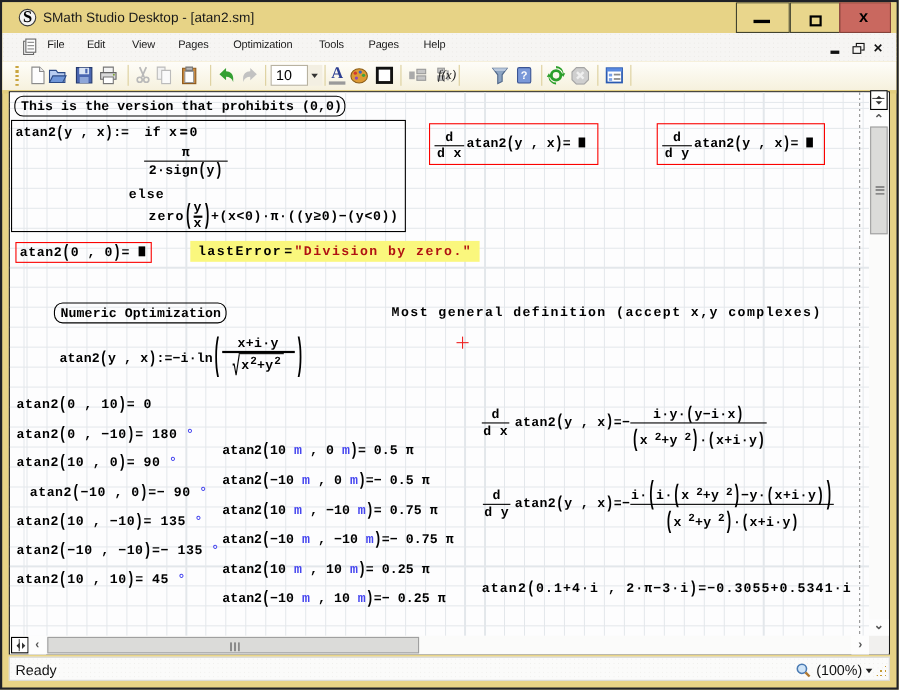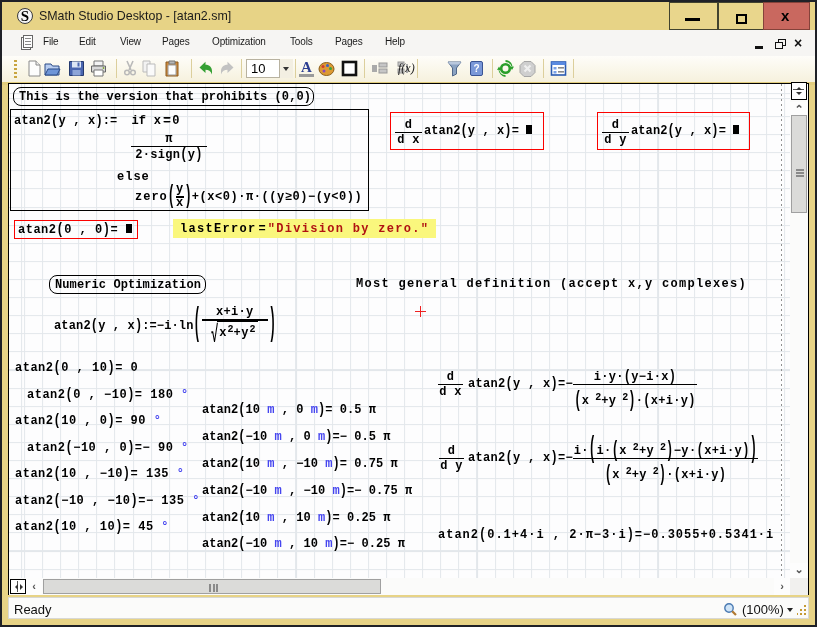--- a/index.html
+++ b/index.html
@@ -270,21 +270,21 @@
         <span class="bp m" style="position:static;transform:scaleY(3.3);letter-spacing:0">(</span>
         <span class="fr" style="position:static;margin:0 1px;width:66px">
           <span class="nu" style="height:15px;align-items:flex-end"><span class="w">x+i·y</span></span>
             <span class="bar"></span>
           <span class="de" style="height:26px;align-items:flex-start;padding:0"><span class="w"><span class="bp" style="transform:scaleY(2.0);transform-origin:50% 28%;letter-spacing:0">√</span><span style="display:inline-block;border-top:1.3px solid #000;padding:2px 3px 0 2px;letter-spacing:0.4px;margin-left:-1px">x<sup class="s2"> 2</sup>+y<sup class="s2"> 2</sup></span></span></span>
         </span>
         <span class="bp m" style="position:static;transform:scaleY(3.3);letter-spacing:0">)</span>
       </div>
 
       <div class="m" style="left:6px;top:277px;letter-spacing:0.5px">atan2<span class="bp">(</span>0 , 10<span class="bp">)</span>= 0</div>
-      <div class="m" style="left:18px;top:303.5px;letter-spacing:0.5px">atan2<span class="bp">(</span>0 , −10<span class="bp">)</span>= 180 <span class="bl">°</span></div>
+      <div class="m" style="left:6px;top:303.5px;letter-spacing:0.5px">atan2<span class="bp">(</span>0 , −10<span class="bp">)</span>= 180 <span class="bl">°</span></div>
       <div class="m" style="left:6px;top:330px;letter-spacing:0.5px">atan2<span class="bp">(</span>10 , 0<span class="bp">)</span>= 90 <span class="bl">°</span></div>
       <div class="m" style="left:18px;top:356.5px;letter-spacing:0.5px">atan2<span class="bp">(</span>−10 , 0<span class="bp">)</span>=− 90 <span class="bl">°</span></div>
       <div class="m" style="left:6px;top:383px;letter-spacing:0.5px">atan2<span class="bp">(</span>10 , −10<span class="bp">)</span>= 135 <span class="bl">°</span></div>
       <div class="m" style="left:6px;top:409.5px;letter-spacing:0.5px">atan2<span class="bp">(</span>−10 , −10<span class="bp">)</span>=− 135 <span class="bl">°</span></div>
       <div class="m" style="left:6px;top:436px;letter-spacing:0.5px">atan2<span class="bp">(</span>10 , 10<span class="bp">)</span>= 45 <span class="bl">°</span></div>
 
       <div class="m" style="left:193px;top:319px;letter-spacing:0.05px">atan2<span class="bp">(</span>10 <span class="bl">m</span> , 0 <span class="bl">m</span><span class="bp">)</span>= 0.5 π</div>
       <div class="m" style="left:193px;top:346px;letter-spacing:0.05px">atan2<span class="bp">(</span>−10 <span class="bl">m</span> , 0 <span class="bl">m</span><span class="bp">)</span>=− 0.5 π</div>
       <div class="m" style="left:193px;top:372.8px;letter-spacing:0.05px">atan2<span class="bp">(</span>10 <span class="bl">m</span> , −10 <span class="bl">m</span><span class="bp">)</span>= 0.75 π</div>
       <div class="m" style="left:193px;top:399.5px;letter-spacing:0.05px">atan2<span class="bp">(</span>−10 <span class="bl">m</span> , −10 <span class="bl">m</span><span class="bp">)</span>=− 0.75 π</div>

